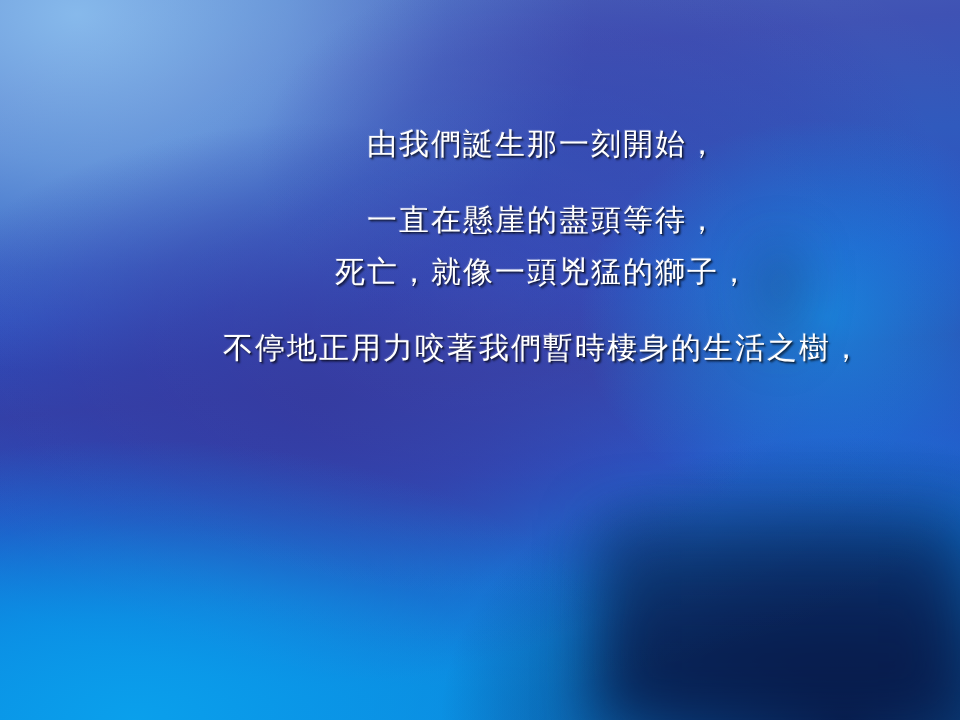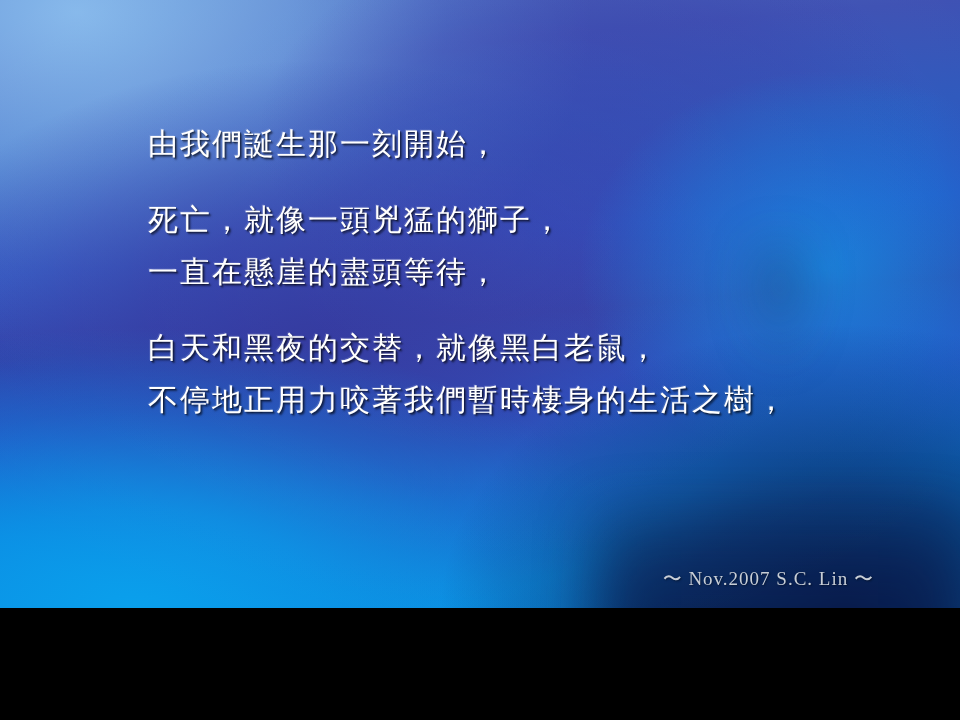--- a/index.html
+++ b/index.html
@@ -4,24 +4,25 @@
 <title>Slide</title>
 <style>
   html, body {
     margin: 0;
     padding: 0;
     background: #000;
   }
   #slide {
     position: relative;
     width: 960px;
-    height: 608px;
+    height: 720px;
     overflow: hidden;
     font-family: "Liberation Serif", "DejaVu Serif", serif;
     background-color: #b91c1c;
+    text-align: center;
   }
 
   
   .bg-layer {
     position: absolute;
     inset: 0;
     pointer-events: none;
   }
   
   .bg-base {
@@ -178,27 +179,25 @@
   <div class="bg-layer bg-veil"></div>
 
   <div id="poem">
 
     <div class="stanza">
       <div class="line">由我們誕生那一刻開始，</div>
     </div>
 
 
     <div class="stanza">
+      <div class="line">一直在懸崖的盡頭等待，</div>
       <div class="line">死亡，就像一頭兇猛的獅子，</div>
-      <div class="line">一直在懸崖的盡頭等待，</div>
     </div>
 
     <div class="stanza">
-      <div class="line">白天和黑夜的交替，就像黑白老鼠，</div>
       <div class="line">不停地正用力咬著我們暫時棲身的生活之樹，</div>
     </div>
 
 
   </div>
 
-  <div id="signature">〜 Nov.2007 S.C. Lin 〜</div>
 
 </div>
 
 </body></html>

